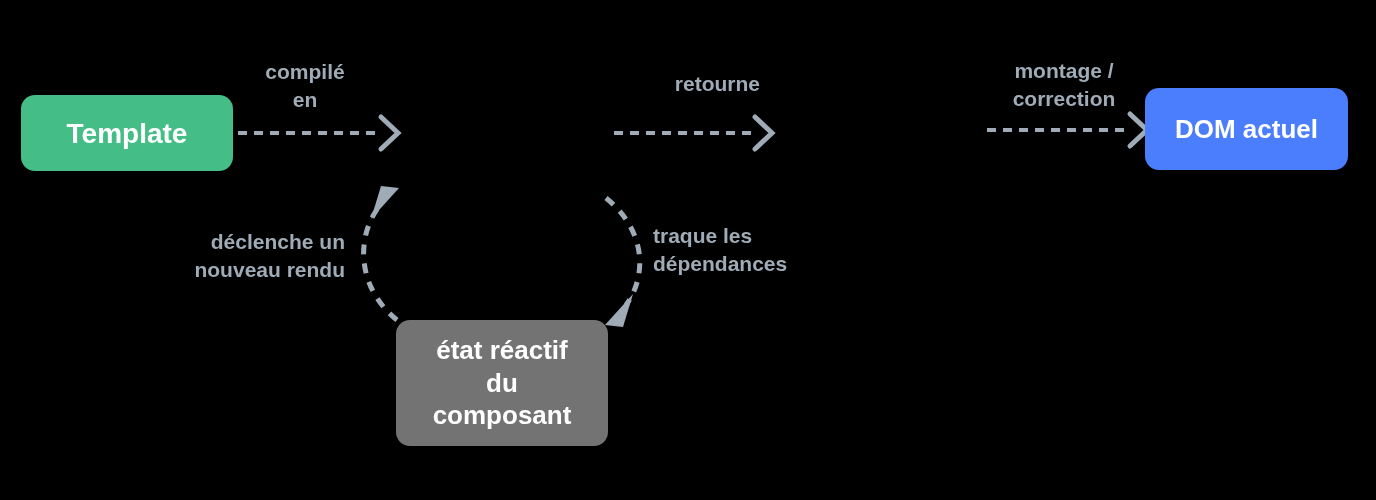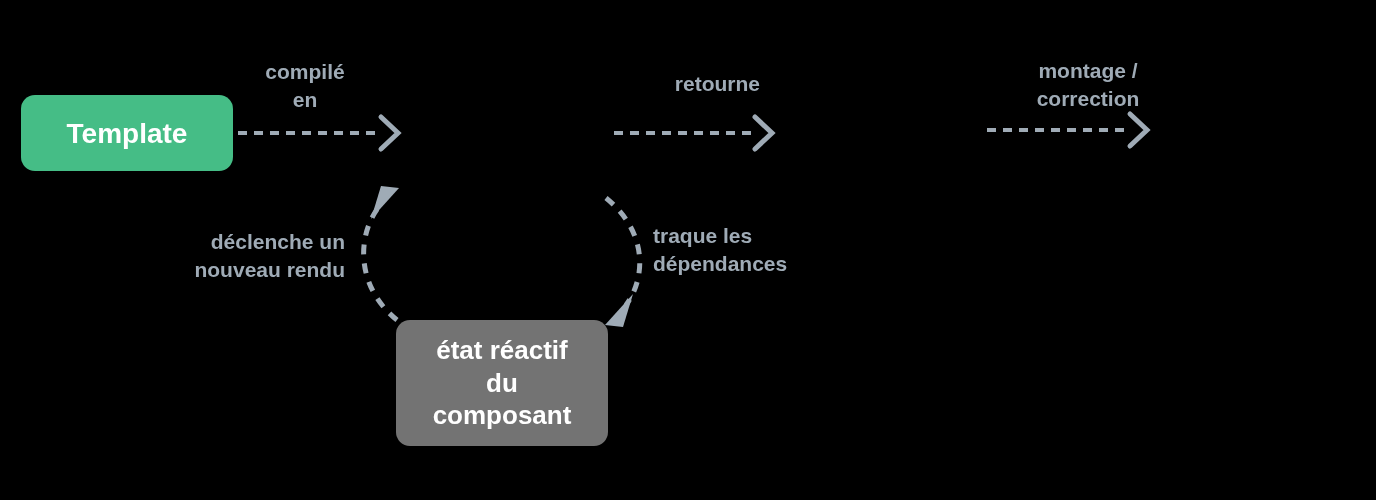--- a/index.html
+++ b/index.html
@@ -57,21 +57,21 @@
   .edge-label {
     position: absolute;
     color: #9fabb6;
     font-size: 21px;
     font-weight: bold;
     line-height: 1.35;
     white-space: pre-line;
   }
   #label-compiled-into { left: 245px; top: 58px;  width: 120px; text-align: center; }
   #label-returns       { left: 620px; top: 70px;  width: 140px; text-align: right; }
-  #label-mount-patch   { left: 1014px; top: 57px;  width: 148px; text-align: center; }
+  #label-mount-patch   { left: 990px; top: 57px;  width: 148px; text-align: center; }
   #label-triggers-rerender { left: 140px; top: 228px; width: 205px; text-align: right; }
   #label-tracks-deps   { left: 653px; top: 222px; width: 200px; text-align: left; }
 
   #edges {
     position: absolute;
     left: 0; top: 0;
     width: 1376px; height: 500px;
     pointer-events: none;
   }
 </style>
@@ -107,20 +107,23 @@
       <polygon points="371,219 399,188 381,186" fill="#9fabb6"></polygon>
     </g>
   </svg>
 
   <div class="node" id="node-template">
     <span class="node-label">Template</span>
   </div>
 
 
 
+  <div class="node" id="node-actual-dom">
+    <span class="node-label">DOM actuel</span>
+  </div>
 
   <div class="node" id="node-reactive-state">
     <span class="node-label">état réactif
 du
 composant</span>
   </div>
 
   <div class="edge-label" id="label-compiled-into">compilé
 en</div>
 

